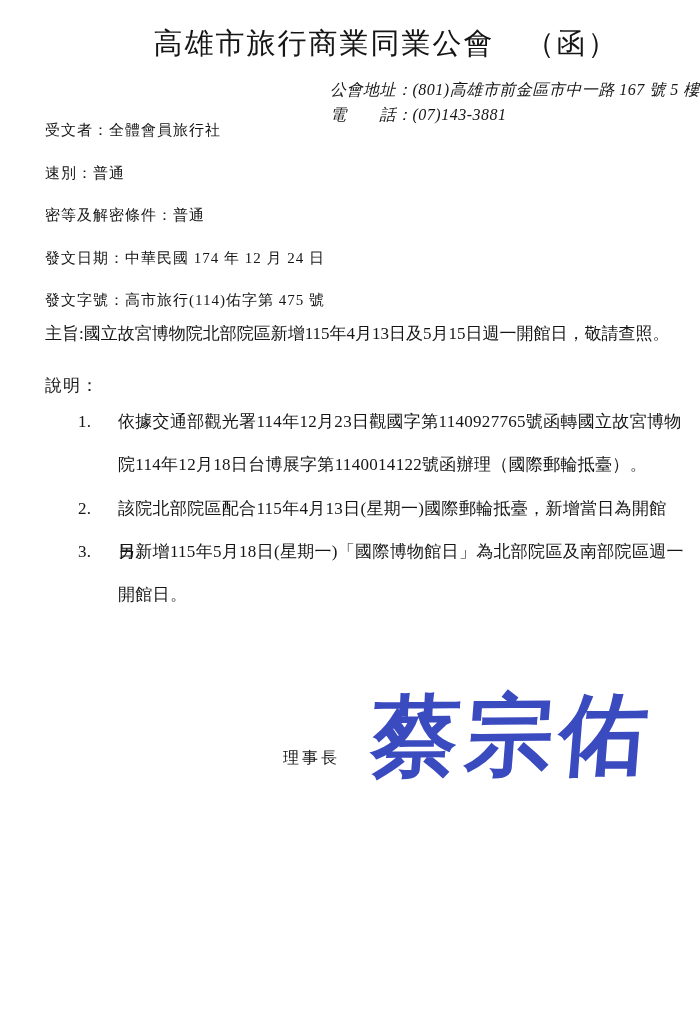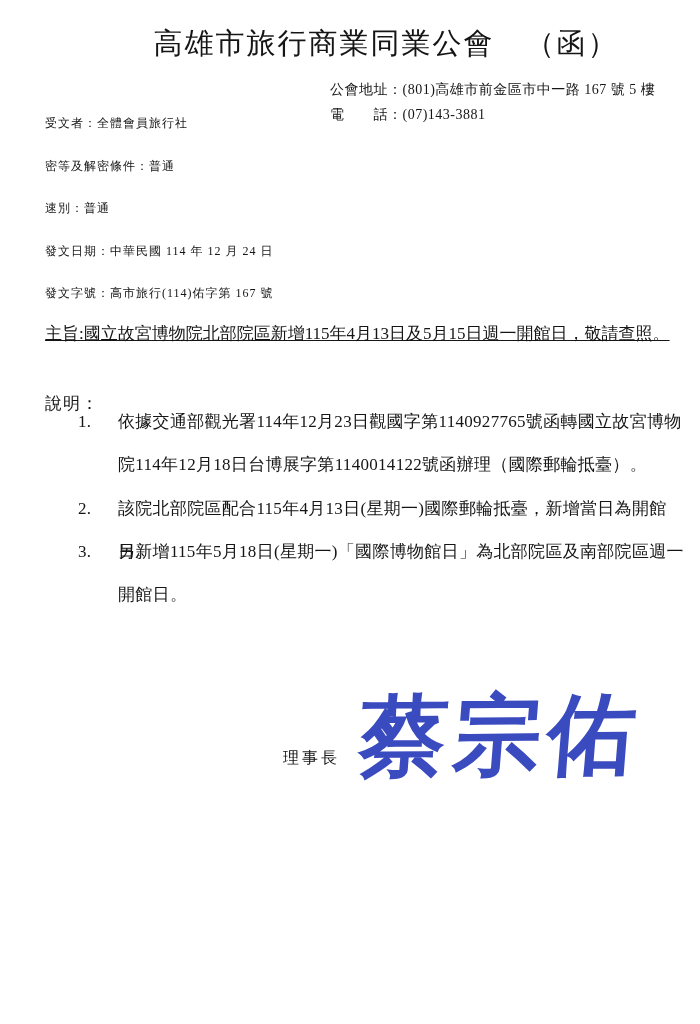--- a/index.html
+++ b/index.html
@@ -26,48 +26,48 @@
     text-align: center;
     font-size: 29px;
     font-weight: 400;
     letter-spacing: 2px;
     white-space: nowrap;
   }
   .contact-block {
     position: absolute;
     top: 77px;
     left: 330px;
-    font-size: 14px;
+    font-size: 16px;
     line-height: 25px;
     letter-spacing: 0.5px;
     white-space: nowrap;
+    font-style: italic;
   }
   .meta-block {
     position: absolute;
-    top: 102px;
+    top: 109px;
     left: 45px;
-    font-size: 12px;
+    font-size: 15px;
     line-height: 42.5px;
     letter-spacing: 1px;
     white-space: nowrap;
   }
   .subject-line {
     position: absolute;
     top: 321px;
     left: 45px;
     width: 650px;
     font-size: 17px;
     line-height: 26px;
     letter-spacing: 0px;
     white-space: nowrap;
-    text-decoration: underline;
   }
   .explain-heading {
     position: absolute;
-    top: 392px;
+    top: 374px;
     left: 45px;
     font-size: 17px;
     letter-spacing: 1px;
   }
   .explain-item {
     position: absolute;
     left: 78px;
     width: 574px;
     padding-left: 40px;
     font-size: 17px;
@@ -87,21 +87,21 @@
   .signature-row {
     position: absolute;
     top: 690px;
     left: 283px;
     display: flex;
     align-items: flex-end;
   }
   .chairman-title {
     font-size: 16px;
     letter-spacing: 3px;
-    margin-right: 16px;
+    margin-right: 28px;
     margin-bottom: 16px;
     white-space: nowrap;
   }
   .chairman-signature {
     font-size: 88px;
     line-height: 1.08;
     font-weight: 700;
     color: #3a4abf;
     letter-spacing: 6px;
     white-space: nowrap;
@@ -116,24 +116,24 @@
 
   <div class="doc-title">高雄市旅行商業同業公會　（函）</div>
 
   <div class="contact-block">
     <div>公會地址：(801)高雄市前金區市中一路 167 號 5 樓</div>
     <div>電　　話：(07)143-3881</div>
   </div>
 
   <div class="meta-block">
     <div>受文者：全體會員旅行社</div>
+    <div>速別：普通</div>
     <div>密等及解密條件：普通</div>
-    <div>速別：普通</div>
-    <div>發文日期：中華民國 114 年 12 月 24 日</div>
-    <div>發文字號：高市旅行(114)佑字第 167 號</div>
+    <div>發文日期：中華民國 174 年 12 月 24 日</div>
+    <div>發文字號：高市旅行(114)佑字第 475 號</div>
   </div>
 
   <div class="subject-line">主旨:國立故宮博物院北部院區新增115年4月13日及5月15日週一開館日，敬請查照。</div>
 
   <div class="explain-heading">說明：</div>
 
   <div class="explain-item item-1">
     <span class="item-num">1.</span>
     <span>依據交通部觀光署114年12月23日觀國字第1140927765號函轉國立故宮博物院114年12月18日台博展字第1140014122號函辦理（國際郵輪抵臺）。</span>
   </div>

